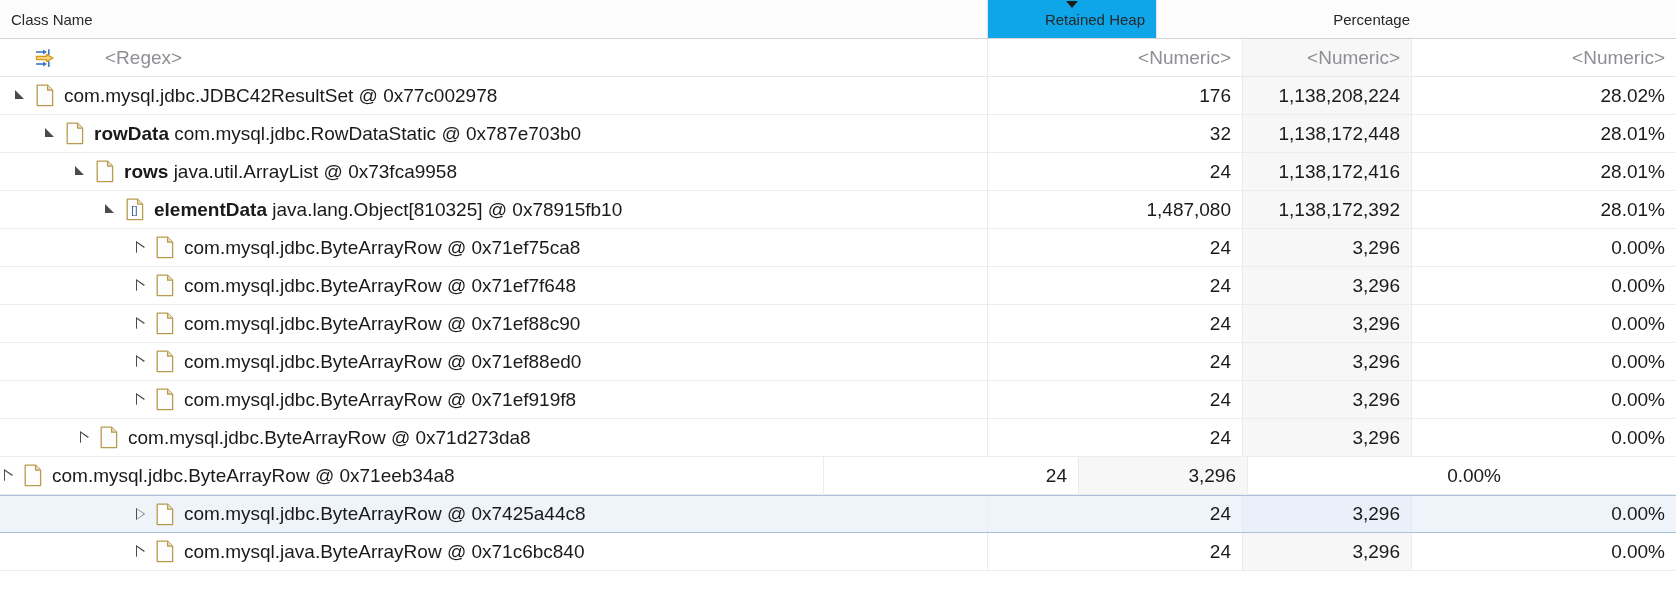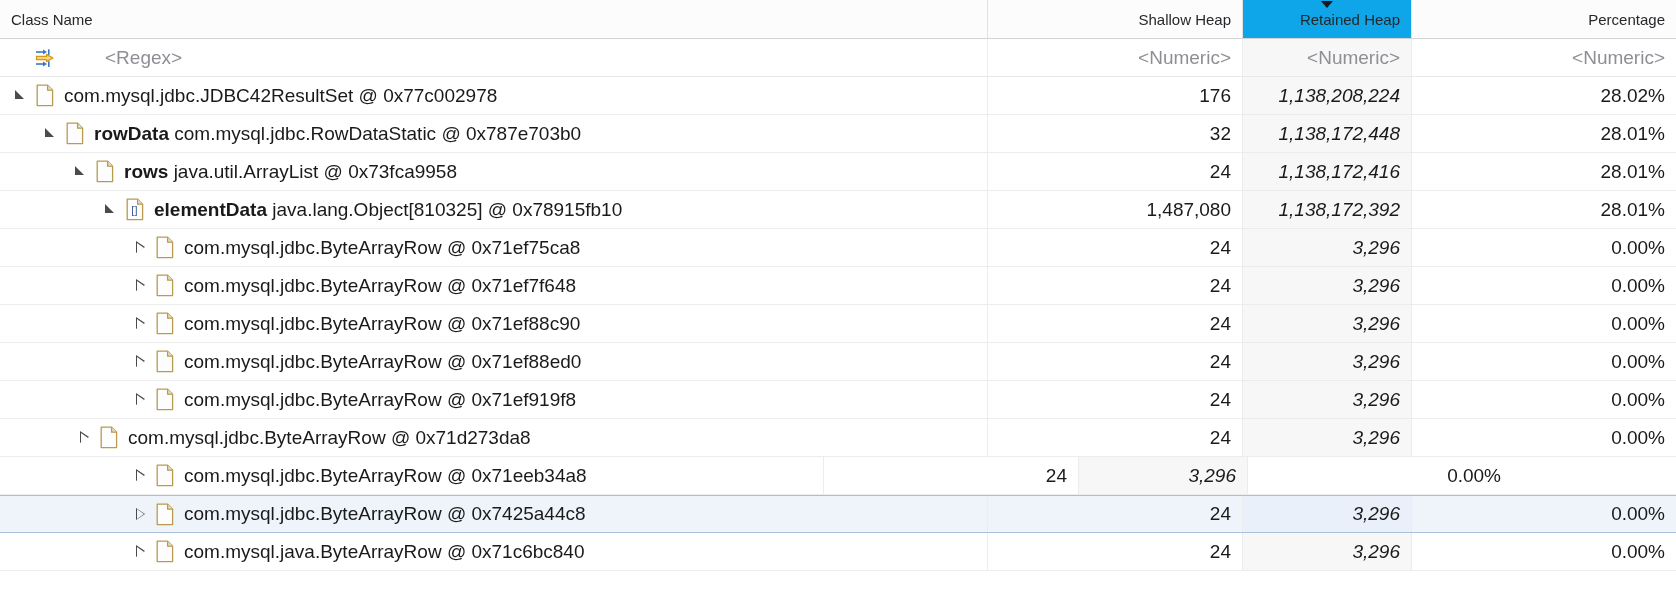--- a/index.html
+++ b/index.html
@@ -106,21 +106,21 @@
     box-sizing: border-box;
     display: flex;
     align-items: center;
     padding: 0 11px;
     border-right: 1px solid #ececec;
     overflow: hidden;
     white-space: nowrap;
   }
   .cell:last-child { border-right: none; }
   .cell.num { justify-content: flex-end; }
-  .cell.sorted { background: #f7f7f7; font-style: italic; }
+  .cell.sorted { background: #f7f7f7; }
   .data-row.selected .cell.sorted { background: #eaf0f9; }
 
   .name-cell { padding-left: 0; }
 
   .twisty {
     width: 17px; height: 17px;
     flex: 0 0 auto;
     margin-right: 7px;
     position: relative;
   }
@@ -173,23 +173,20 @@
   .label .fieldname { font-weight: bold; }
 </style>
 </head>
 <body>
 
 <div class="tree-table">
 
   <div class="row header-row">
     <div class="header-cell" style="width:988px">
       <span>Class Name</span>
-    </div>
-    <div class="header-cell num" style="width:255px">
-      <span>Shallow Heap</span>
     </div>
     <div class="header-cell num sorted" style="width:169px">
       <span class="sort-indicator"></span>
       <span>Retained Heap</span>
     </div>
     <div class="header-cell num" style="width:264px">
       <span>Percentage</span>
     </div>
   </div>
 
@@ -405,21 +402,21 @@
           <span>24</span>
         </div>
         <div class="cell num sorted" style="width:169px">
           <span>3,296</span>
         </div>
         <div class="cell num" style="width:264px">
           <span>0.00%</span>
         </div>
       </div>
       <div class="row data-row">
-        <div class="cell name-cell" style="width:824px;padding-left:132px">
+        <div class="cell name-cell" style="width:824px;">
           <span class="twisty collapsed"></span>
           <svg class="obj-icon" viewBox="0 0 19 23">
             <path d="M1.2 1.2 H11.6 L16.6 6.2 V21.6 H1.2 Z" fill="#fdfdfd" stroke="#b89b4e" stroke-width="1.3" stroke-linejoin="round"></path>
             <path d="M11.6 1.2 V6.2 H16.6" fill="#ece3c8" stroke="#b89b4e" stroke-width="1.3" stroke-linejoin="round"></path>
           </svg>
           <span class="label"><span>com.mysql.jdbc.ByteArrayRow @ 0x71eeb34a8</span></span>
         </div>
         <div class="cell num" style="width:255px">
           <span>24</span>
         </div>

